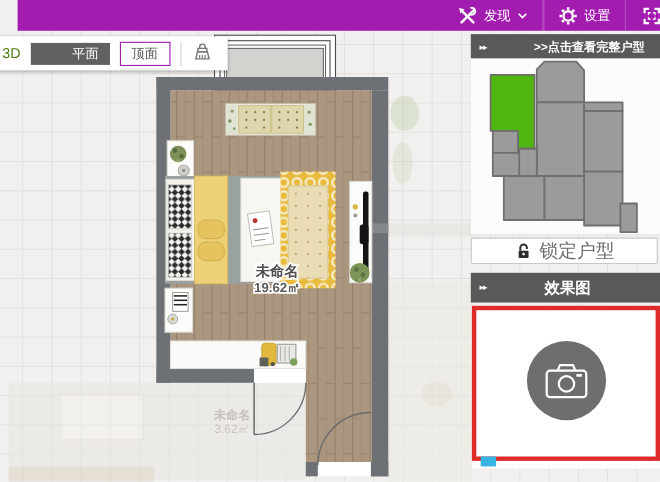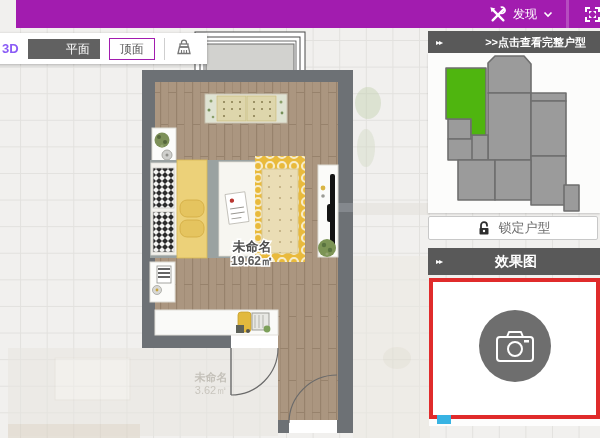--- a/index.html
+++ b/index.html
@@ -16,38 +16,38 @@
   .toolbar{position:absolute;left:16px;top:0;width:600px;height:28px;
     background:#a21caf;display:flex;justify-content:flex-end;align-items:stretch;z-index:30;}
   .tb-item{display:flex;align-items:center;gap:6px;padding:0 13px;color:#fff;
     font-size:12px;cursor:pointer;}
   .tb-sep{width:1px;background:rgba(255,255,255,.22);margin:0;}
   .tb-item svg{display:block;}
   
   .viewbar{position:absolute;left:-13px;top:33px;height:31px;background:#fff;
     display:flex;align-items:center;gap:9px;padding:0 13px 0 15px;
     box-shadow:0 1px 3px rgba(0,0,0,.28);z-index:20;}
-  .vb-3d{font-size:13px;color:#8b5cf6;font-weight:bold;}
+  .vb-3d{font-size:13px;color:#4d7c0f;font-weight:normal;}
   .vb-tab{font-size:12px;padding:3px 10px;line-height:14px;cursor:pointer;}
   .vb-tab.active{background:#616161;color:#fff;padding-left:38px;}
   .vb-tab.plain{background:#fff;color:#555;border:1px solid #a21caf;}
   .vb-sep{width:1px;height:22px;background:#cfcfcf;}
   
   .sb-header{position:absolute;left:428px;width:172px;background:#595959;color:#fff;
     display:flex;align-items:center;z-index:25;}
   .sb-header .exp{font-size:8px;letter-spacing:-1px;margin:0 8px;color:#fff;cursor:pointer;}
   .sb-h1{top:31px;height:22px;}
   .sb-h1 .txt{font-size:11px;font-weight:bold;flex:1;text-align:right;margin-right:14px;}
   .sb-h2{top:248px;height:27px;}
   .sb-h2 .txt{font-size:14px;font-weight:bold;flex:1;text-align:center;margin-right:18px;}
   .minimap-panel{position:absolute;left:428px;top:53px;width:172px;height:160px;
     background:#fcfcfb;box-shadow:0 1px 2px rgba(0,0,0,.18);z-index:24;}
   .lock-btn{position:absolute;left:428px;top:216px;width:170px;height:24px;
     background:#fff;border:1px solid #c8c8c8;border-radius:2px;display:flex;
-    align-items:center;justify-content:center;gap:7px;color:#6b6b6b;font-size:13px;
+    align-items:center;justify-content:center;gap:7px;color:#6b6b6b;font-size:17px;
     cursor:pointer;box-sizing:border-box;z-index:24;}
   .render-panel{position:absolute;left:429px;top:278px;width:171px;height:141px;
     background:#fff;border:4px solid #e02b2b;box-sizing:border-box;z-index:24;}
   .render-strip{position:absolute;left:429px;top:419px;width:171px;height:7px;
     background:#fdfdfd;z-index:23;}
   .blue-chip{position:absolute;left:437px;top:415px;width:14px;height:9px;
     background:#38b3e3;z-index:26;}
   .cam-circle{width:72px;height:72px;border-radius:50%;background:#6e6e6e;
     margin:28px auto 0 auto;display:flex;align-items:center;justify-content:center;cursor:pointer;}
   svg text{font-family:"Liberation Sans","DejaVu Sans",sans-serif;}
@@ -237,20 +237,36 @@
         <path d="M4,4 L16,16" stroke="#fff" stroke-width="2.6" stroke-linecap="round"></path>
         <polygon points="1.5,1.5 7,2.8 2.8,7" fill="#fff"></polygon>
       </svg>
       <span>发现</span>
       <svg width="10" height="7" viewBox="0 0 10 7">
         <path d="M1.5 1.5 L5 5 L8.5 1.5" fill="none" stroke="#fff" stroke-width="1.6"></path>
       </svg>
     </div>
     <div class="tb-sep"></div>
     <div class="tb-sep"></div>
+    <div class="tb-item">
+      <svg width="17" height="17" viewBox="0 0 16 16">
+        <circle cx="8" cy="8" r="4" fill="none" stroke="#fff" stroke-width="2"></circle>
+        <g stroke="#fff" stroke-width="2.2">
+          <line x1="8" y1="0.6" x2="8" y2="2.8"></line>
+            <line x1="8" y1="13.2" x2="8" y2="15.4"></line>
+          <line x1="0.6" y1="8" x2="2.8" y2="8"></line>
+            <line x1="13.2" y1="8" x2="15.4" y2="8"></line>
+          <line x1="2.8" y1="2.8" x2="4.4" y2="4.4"></line>
+            <line x1="11.6" y1="11.6" x2="13.2" y2="13.2"></line>
+          <line x1="2.8" y1="13.2" x2="4.4" y2="11.6"></line>
+            <line x1="11.6" y1="4.4" x2="13.2" y2="2.8"></line>
+        </g>
+      </svg>
+      <span>设置</span>
+    </div>
     <div class="tb-sep"></div>
     <div class="tb-item" style="padding:0 15px;">
       <svg width="17" height="17" viewBox="0 0 17 17" fill="#fff">
         <polygon points="1,6 1,1 6,1 6,3 3,3 3,6"></polygon>
         <polygon points="11,1 16,1 16,6 14,6 14,3 11,3"></polygon>
         <polygon points="16,11 16,16 11,16 11,14 14,14 14,11"></polygon>
         <polygon points="6,16 1,16 1,11 3,11 3,14 6,14"></polygon>
         <polygon points="5,5 8,5 5,8"></polygon>
           <polygon points="12,12 9,12 12,9"></polygon>
         <polygon points="12,5 12,8 9,5"></polygon>

